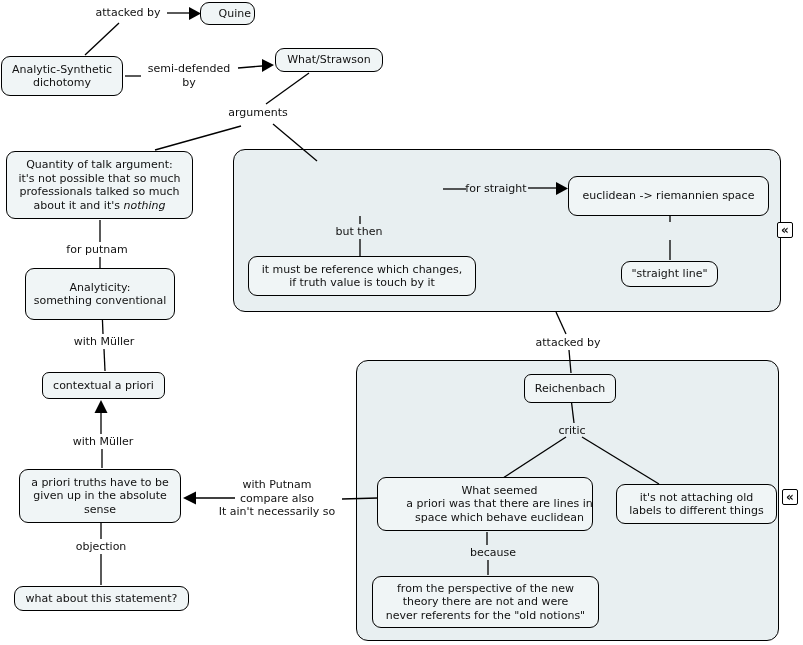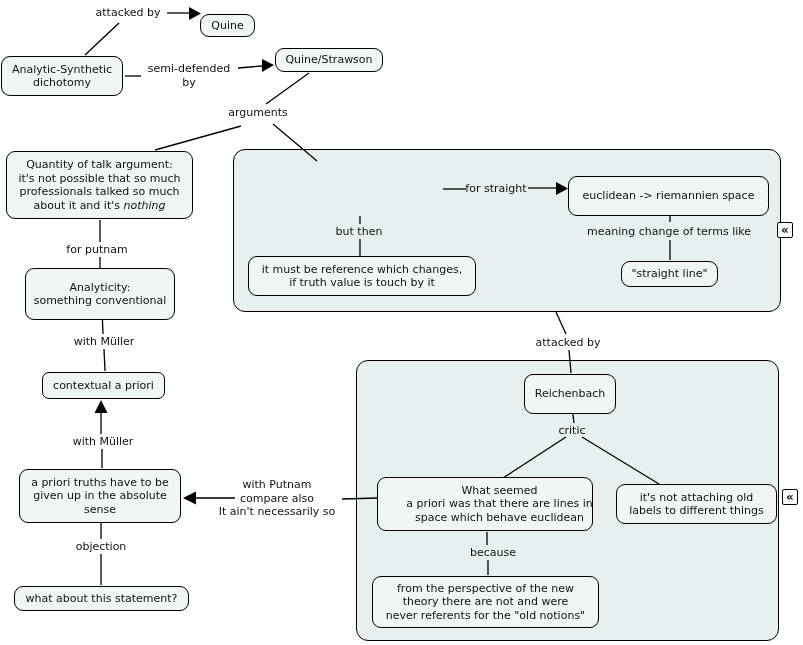--- a/index.html
+++ b/index.html
@@ -110,31 +110,31 @@
     </g>
     <g fill="#000" stroke="none">
       <polygon points="189,7 189,20 201,13.5"></polygon>
       <polygon points="262,59 262,72 274,65"></polygon>
       <polygon points="556,182 556,195 568,188.5"></polygon>
       <polygon points="196,491.5 196,504.5 183,498"></polygon>
       <polygon points="94.5,413 107.5,413 101,400"></polygon>
     </g>
   </svg>
 
-  <div class="node" style="left:200px; top:14px; width:55px; height:23px;">
+  <div class="node" style="left:200px; top:2px; width:55px; height:23px;justify-content:flex-end;">
     <span>Quine</span>
   </div>
 
   <div class="node" style="left:1px; top:56px; width:122px; height:40px;">
     <span>Analytic-Synthetic
 dichotomy</span>
   </div>
 
   <div class="node" style="left:275px; top:48px; width:108px; height:24px;">
-    <span>Quine/Strawson</span>
+    <span>What/Strawson</span>
   </div>
 
   <div class="node" style="left:6px; top:151px; width:187px; height:68px;">
     <span><span>Quantity of talk argument:
 it's not possible that so much
 professionals talked so much
 about it and it's </span><span class="it">nothing</span></span>
   </div>
 
   <div class="node" style="left:25px; top:268px; width:150px; height:52px;">
@@ -163,21 +163,21 @@
   </div>
 
   <div class="node" style="left:568px; top:176px; width:201px; height:40px;">
     <span>euclidean -&gt; riemannien space</span>
   </div>
 
   <div class="node" style="left:621px; top:261px; width:97px; height:26px;">
     <span>"straight line"</span>
   </div>
 
-  <div class="node" style="left:524px; top:374px; width:92px; height:40px;">
+  <div class="node" style="left:524px; top:374px; width:92px; height:29px;border-radius:7px;">
     <span>Reichenbach</span>
   </div>
 
   <div class="node" style="left:377px; top:477px; width:216px; height:54px;padding-left:32px;">
     <span>What seemed
 a priori was that there are lines in
 space which behave euclidean</span>
   </div>
 
   <div class="node" style="left:616px; top:484px; width:161px; height:40px;">
@@ -207,21 +207,20 @@
   <div class="edge-label" style="left:61px; top:540px; width:80px;">objection</div>
 
   <div class="edge-label" style="left:212px; top:478px; width:130px;text-align:center;">with Putnam
 compare also
 It ain't necessarily so</div>
 
   <div class="edge-label" style="left:319px; top:225px; width:80px;">but then</div>
 
   <div class="edge-label" style="left:456px; top:182px; width:80px;">for straight</div>
 
-  <div class="edge-label" style="left:579px; top:225px; width:180px;">meaning change of terms like</div>
 
   <div class="edge-label" style="left:528px; top:336px; width:80px;">attacked by</div>
 
   <div class="edge-label" style="left:532px; top:424px; width:80px;">critic</div>
 
   <div class="edge-label" style="left:453px; top:546px; width:80px;">because</div>
 
   <div class="collapse-btn" style="left:777px; top:222px;">«</div>
   <div class="collapse-btn" style="left:782px; top:489px;">«</div>
 

